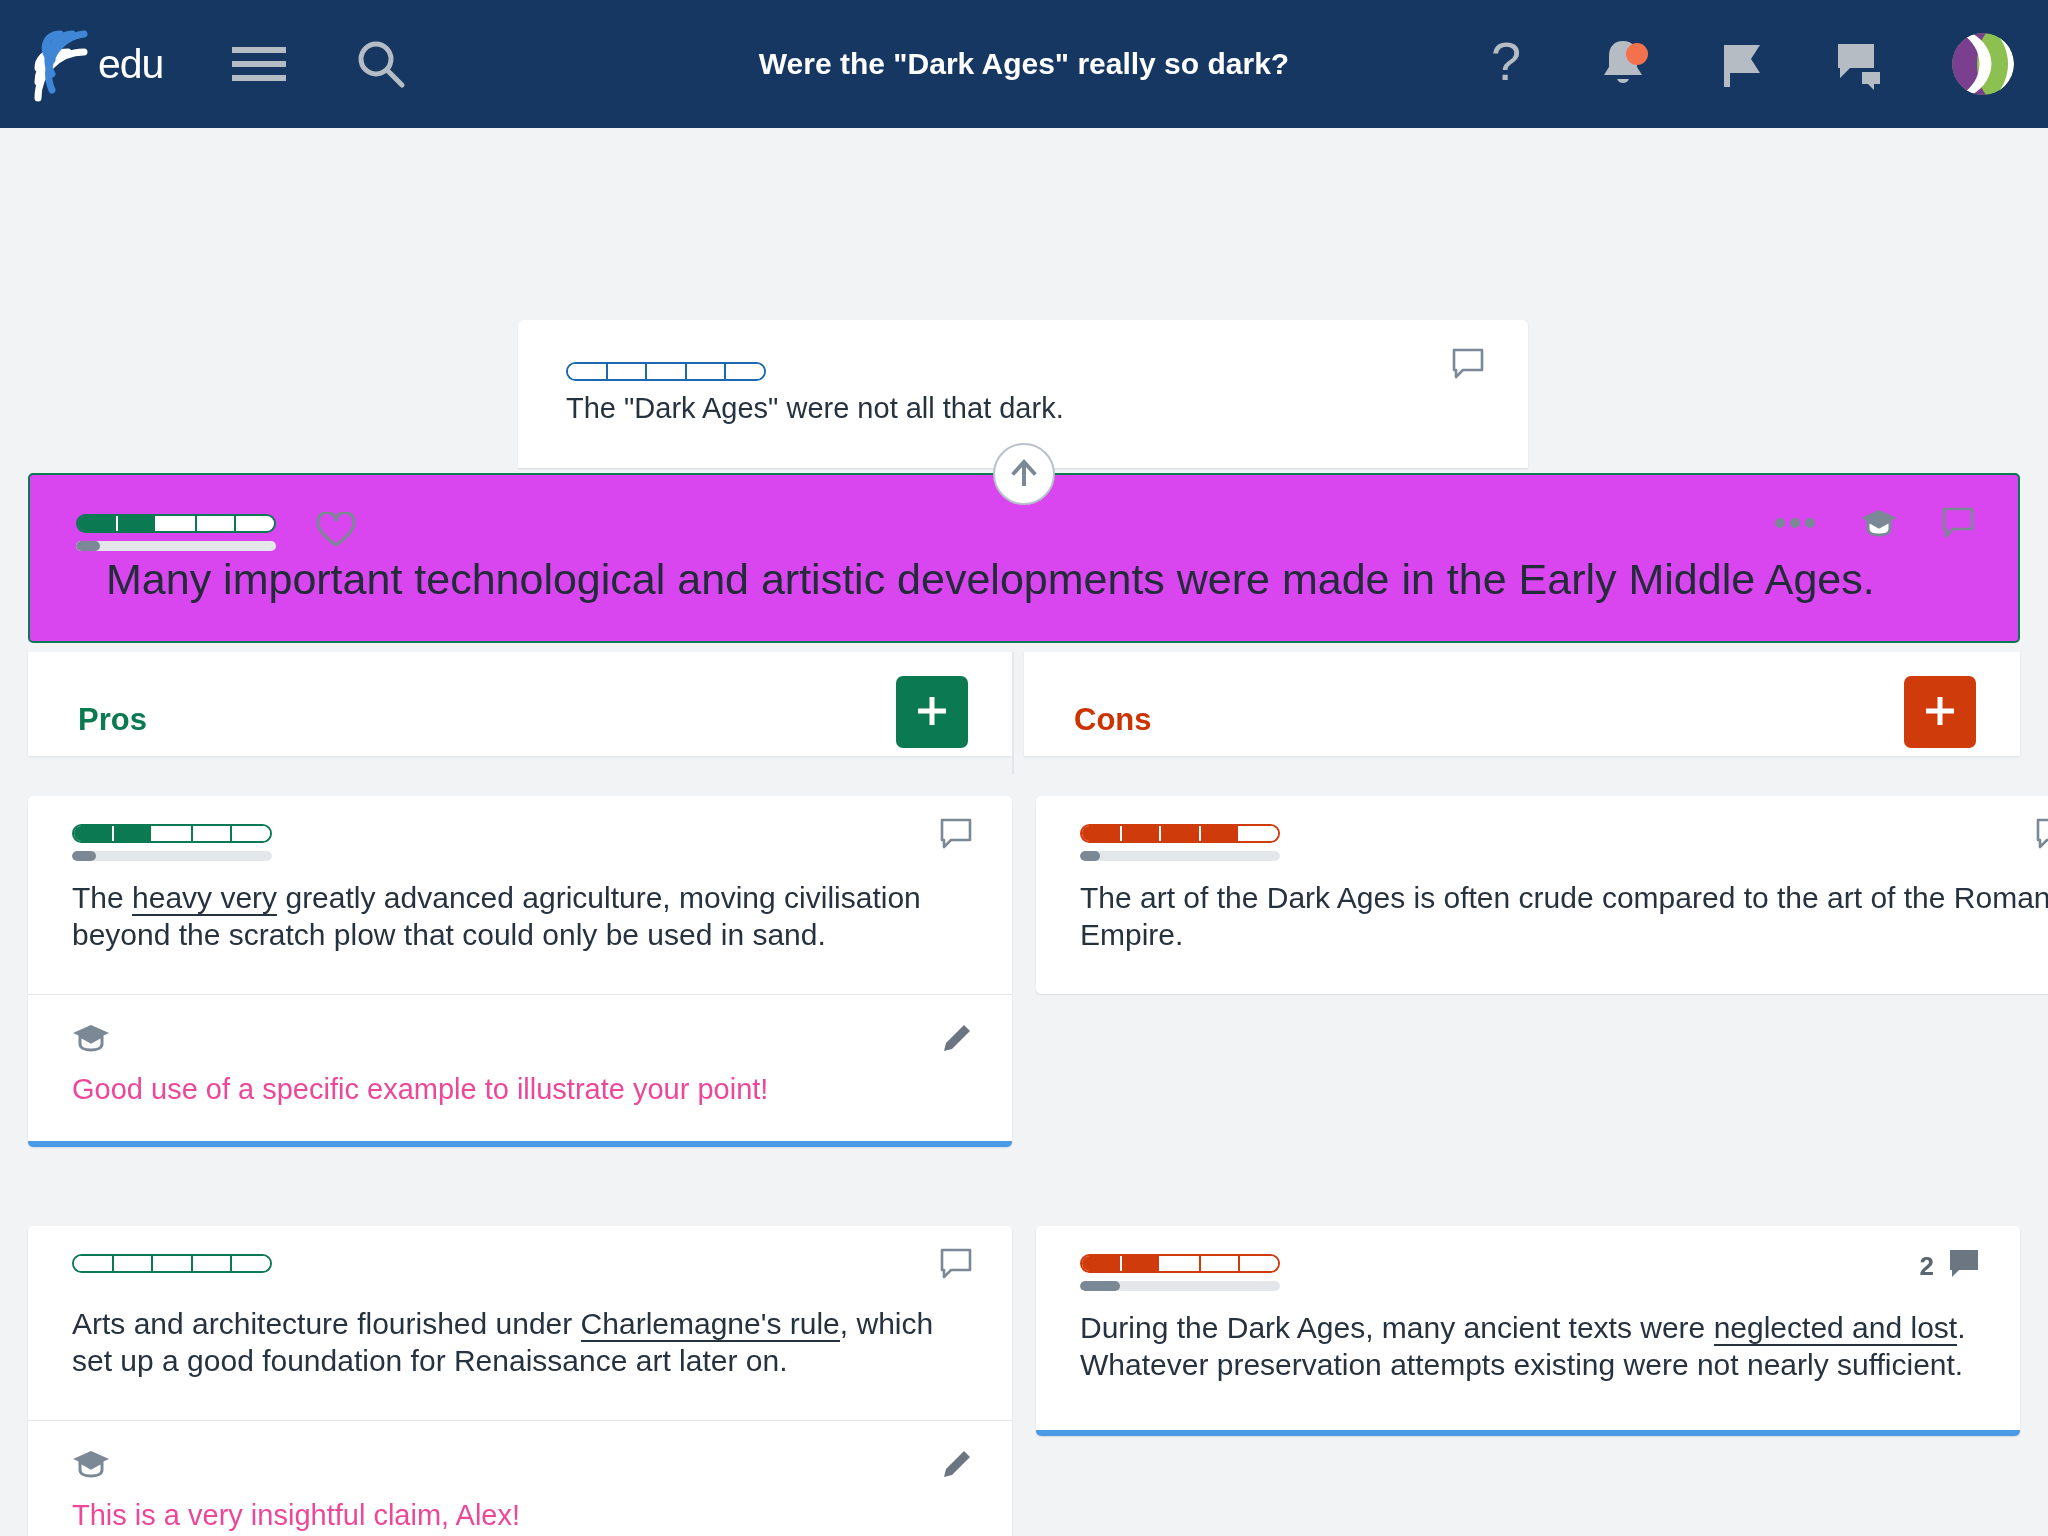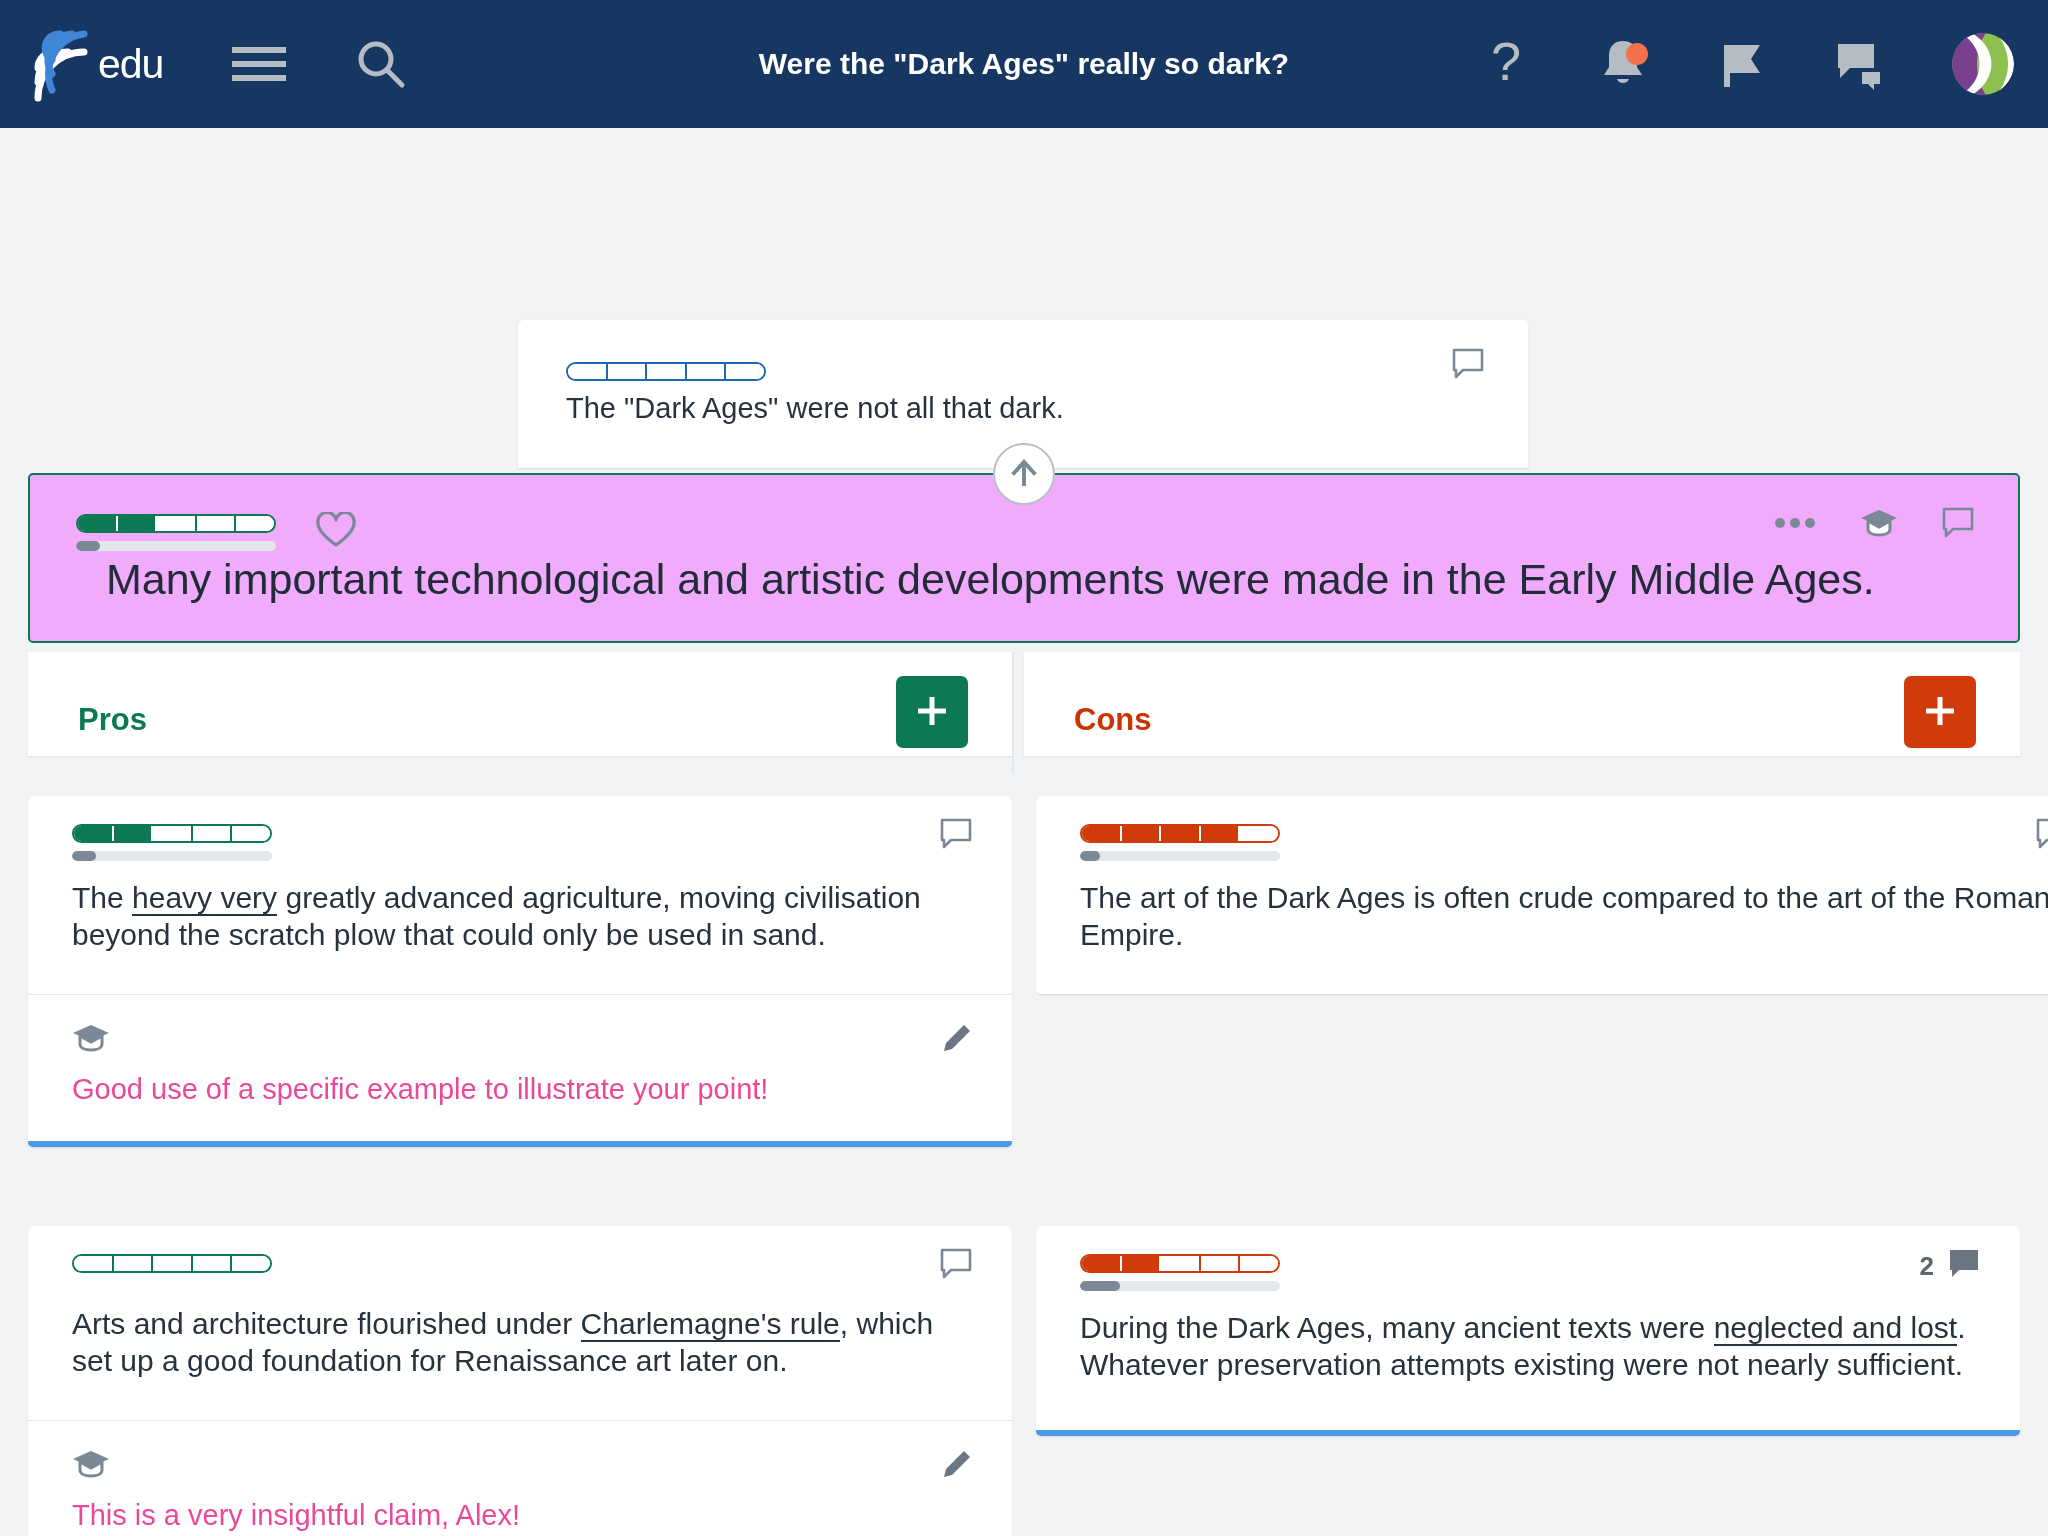--- a/index.html
+++ b/index.html
@@ -99,21 +99,21 @@
     display: flex; align-items: center; justify-content: center;
     cursor: pointer;
     z-index: 5;
   }
 
   
   .thesis-card {
     position: absolute;
     left: 28px; top: 345px;
     width: 1992px; height: 170px;
-    background: #f0abfc;
+    background: #d946ef;
     border: 2px solid #0b7a52;
     border-radius: 5px;
   }
   .thesis-top {
     position: absolute; left: 46px; top: 37px;
     display: flex; align-items: center; gap: 40px;
   }
   .thesis-icons {
     position: absolute; right: 44px; top: 32px;
     display: flex; align-items: center; gap: 44px;

